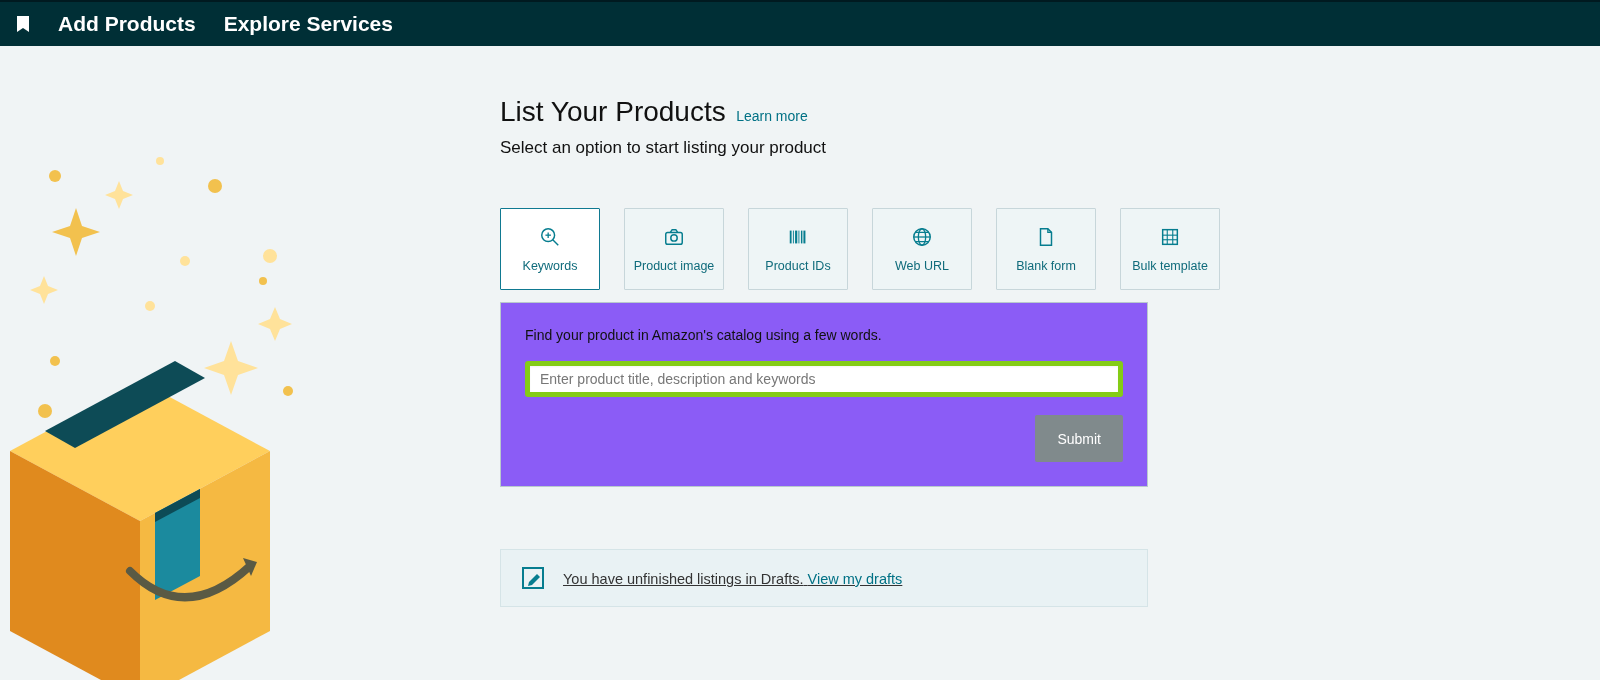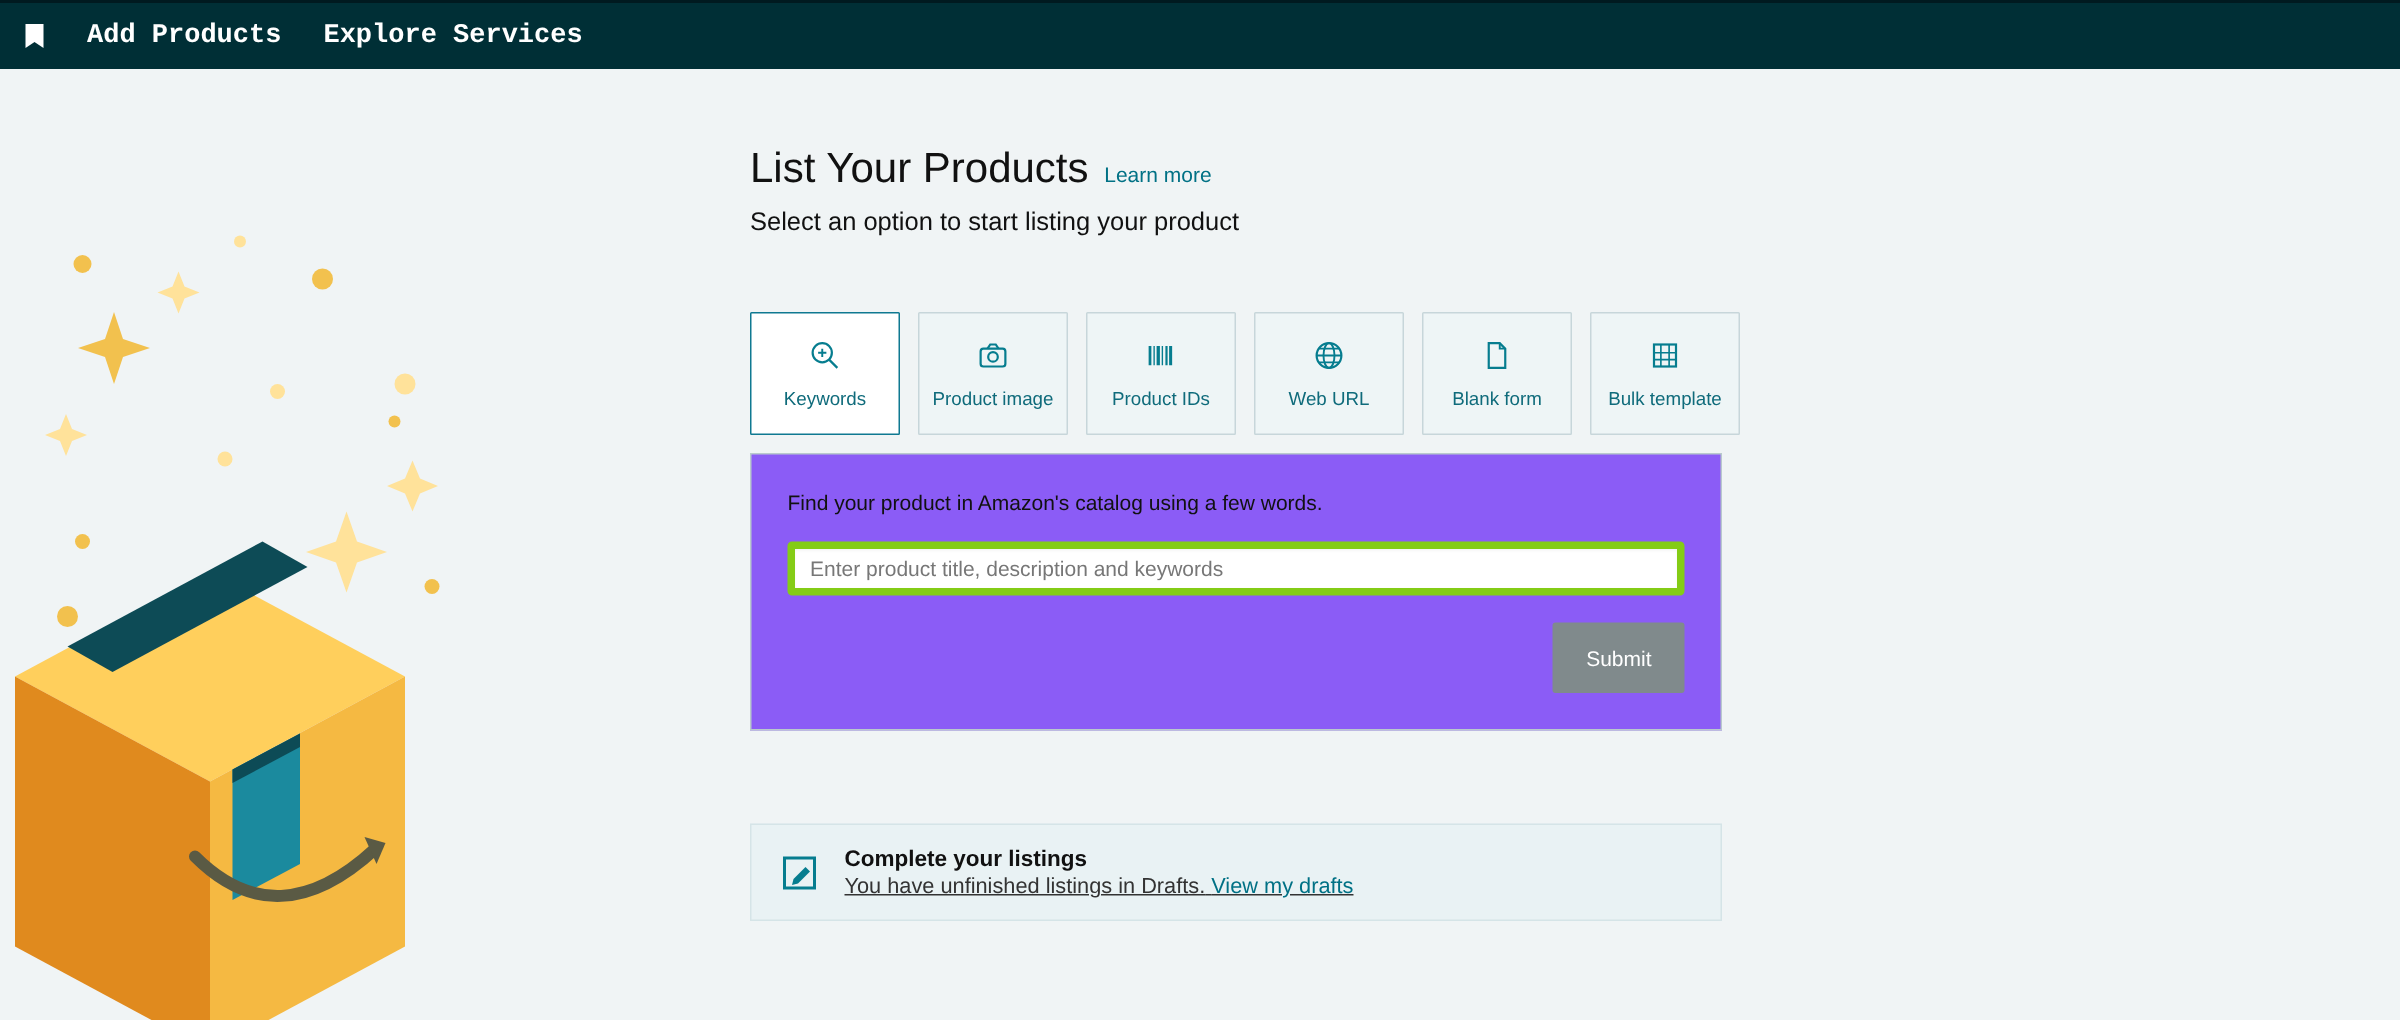--- a/index.html
+++ b/index.html
@@ -1,26 +1,26 @@
 <!DOCTYPE html>
 <html><head>
 <meta charset="utf-8">
 <style>
   * { box-sizing: border-box; margin: 0; padding: 0; }
   body { font-family: "Amazon Ember", Arial, sans-serif; background: #f0f4f5; color: #111; width: 1600px; height: 680px; overflow: hidden; }
   .topnav { background: #002f36; height: 46px; display: flex; align-items: center; padding: 0 16px; border-top: 2px solid #001a20; }
   .bookmark-icon { width: 14px; height: 16px; margin-right: 28px; }
   .bookmark-icon svg { display: block; }
-  .nav-link { color: #fff; font-size: 18px; font-weight: 600; margin-right: 28px; cursor: pointer; font-family: Liberation Mono, monospace; }
+  .nav-link { color: #fff; font-size: 21px; font-weight: 600; margin-right: 28px; cursor: pointer; }
   .content-wrap { position: relative; height: 634px; }
   .main { position: absolute; left: 500px; top: 50px; width: 800px; }
   .page-title { font-size: 28px; font-weight: 400; color: #111; display: inline-block; }
   .learn-more { font-size: 14px; color: #007185; margin-left: 6px; cursor: pointer; vertical-align: baseline; }
   .subtitle { font-size: 17px; color: #111; margin-top: 10px; }
-  .tabs { display: flex; gap: 12px; margin-top: 50px; }
+  .tabs { display: flex; gap: 24px; margin-top: 50px; }
   .tab { width: 100px; height: 82px; border: 1px solid #c7d6da; background: #eef5f6; display: flex; flex-direction: column; align-items: center; justify-content: center; cursor: pointer; border-radius: 1px; }
   .tab.active { background: #fff; border-color: #0f7991; }
   .tab-icon { width: 24px; height: 24px; display: flex; align-items: center; justify-content: center; margin-bottom: 10px; }
   .tab-icon svg { stroke: #067d8f; fill: none; }
   .tab-label { font-size: 12.5px; color: #0f6b7b; text-align: center; }
   .panel { margin-top: 12px; border: 1px solid #b9c9cd; background: #8b5cf6; padding: 24px; width: 648px; }
   .panel-desc { font-size: 14px; color: #111; margin-bottom: 18px; }
   .search-input { width: 598px; height: 36px; border: 5px solid #84cc16; border-radius: 3px; padding: 0 10px; font-size: 14px; color: #111; box-shadow: inset 0 1px 2px rgba(0,0,0,0.05); }
   .search-input::placeholder { color: #777; }
   .submit-row { display: flex; justify-content: flex-end; margin-top: 18px; width: 598px; }
@@ -171,21 +171,20 @@
     </div>
 
     <div class="alert">
       <span class="alert-icon">
         <svg viewBox="0 0 28 28" width="28" height="28">
             <rect x="4" y="4" width="20" height="20" fill="none" stroke="#067d8f" stroke-width="2"></rect>
             <path d="M10 18 l8 -8 l3 3 l-8 8 l-4 1 z" fill="#067d8f"></path>
           </svg>
       </span>
       <div>
-        <div class="alert-title">Complete your listings</div>
         <div class="alert-body">
           <span>You have unfinished listings in Drafts.</span>
           <span class="alert-link">View my drafts</span>
         </div>
       </div>
     </div>
 
   </div>
 </div>
 

